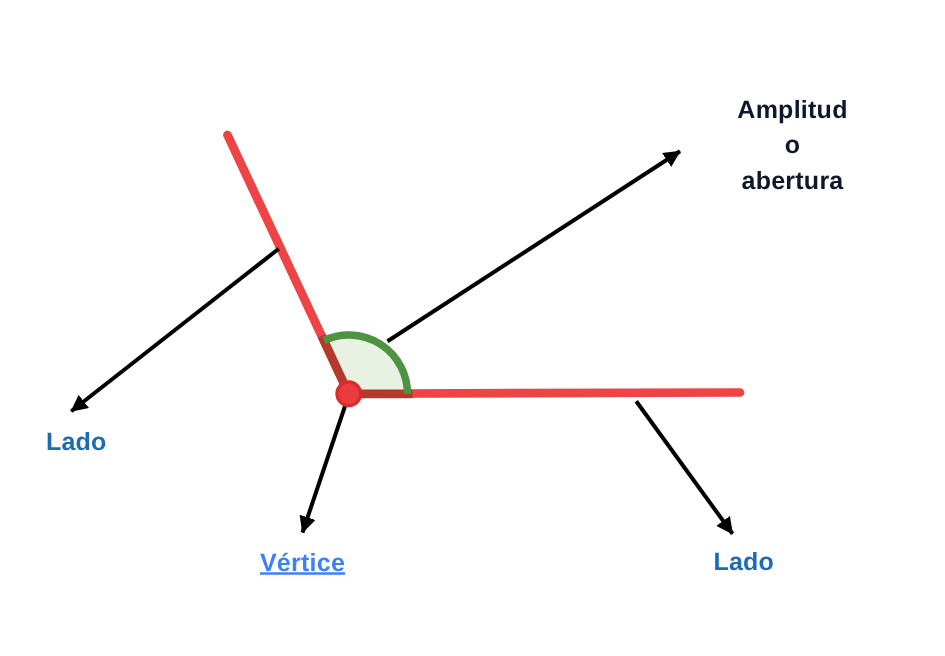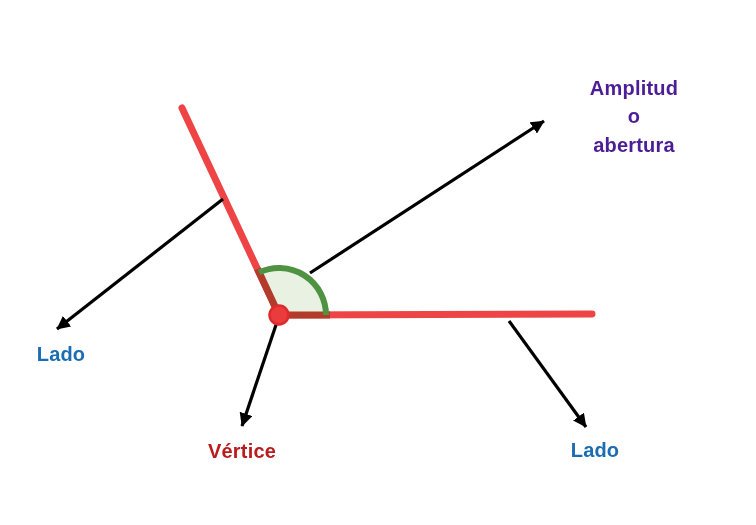--- a/index.html
+++ b/index.html
@@ -41,21 +41,21 @@
       <path d="M 326 315 A 47 47 0 0 0 259.1369416981871 272.40353400927745" fill="none" stroke="#4f9242" stroke-width="6"></path>
       <line x1="223" y1="199" x2="57" y2="329" stroke="#000000" stroke-width="3.2" marker-end="url(#ah)"></line>
       <line x1="310" y1="273" x2="544" y2="121" stroke="#000000" stroke-width="3.2" marker-end="url(#ah)"></line>
       <line x1="279" y1="316" x2="242" y2="426" stroke="#000000" stroke-width="3.2" marker-end="url(#ah)"></line>
       <line x1="509" y1="321" x2="586" y2="427" stroke="#000000" stroke-width="3.2" marker-end="url(#ah)"></line>
       <circle cx="279" cy="315" r="9.5" fill="#ea3b3d" stroke="#dd2a2c" stroke-width="2.5"></circle>
     </svg>
 
   <div class="label" style="left: 61px; top: 354px; color: rgb(27, 108, 179);">Lado</div>
 
-  <div class="label" style="left: 242px; top: 451px; color: #b91c1c;">Vértice</div>
+  <div class="label" style="left: 242px; top: 451px; color: #3b82f6; text-decoration: underline;">Vértice</div>
 
   <div class="label" style="left: 595px; top: 450px; color: rgb(27, 108, 179);">Lado</div>
 
-  <div class="label" style="left: 634px; top: 117px; color: #4c1d95;">Amplitud
+  <div class="label" style="left: 634px; top: 117px; color: #0f172a;">Amplitud
 o
 abertura</div>
 
 </div>
 
 </body></html>

